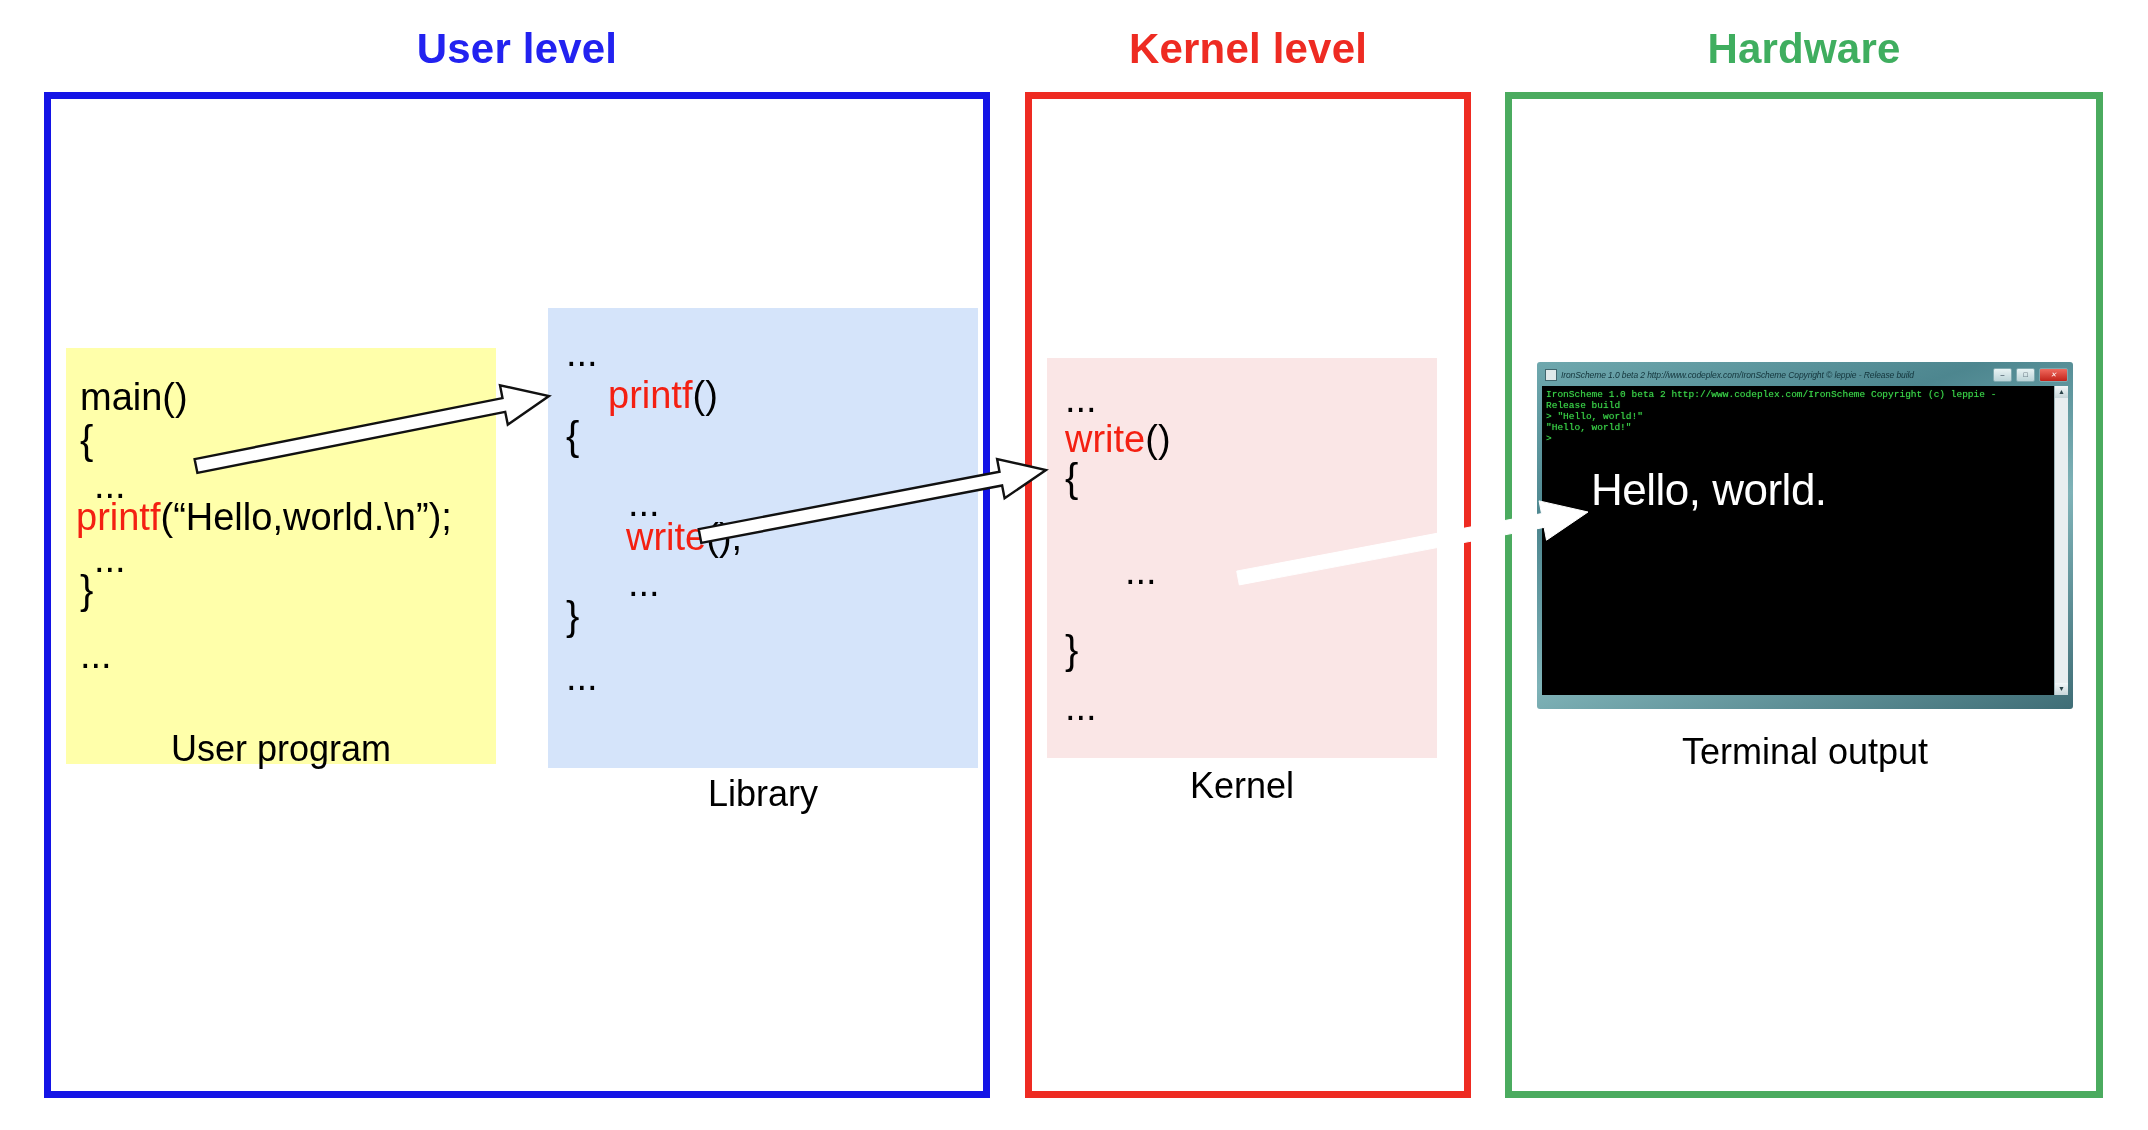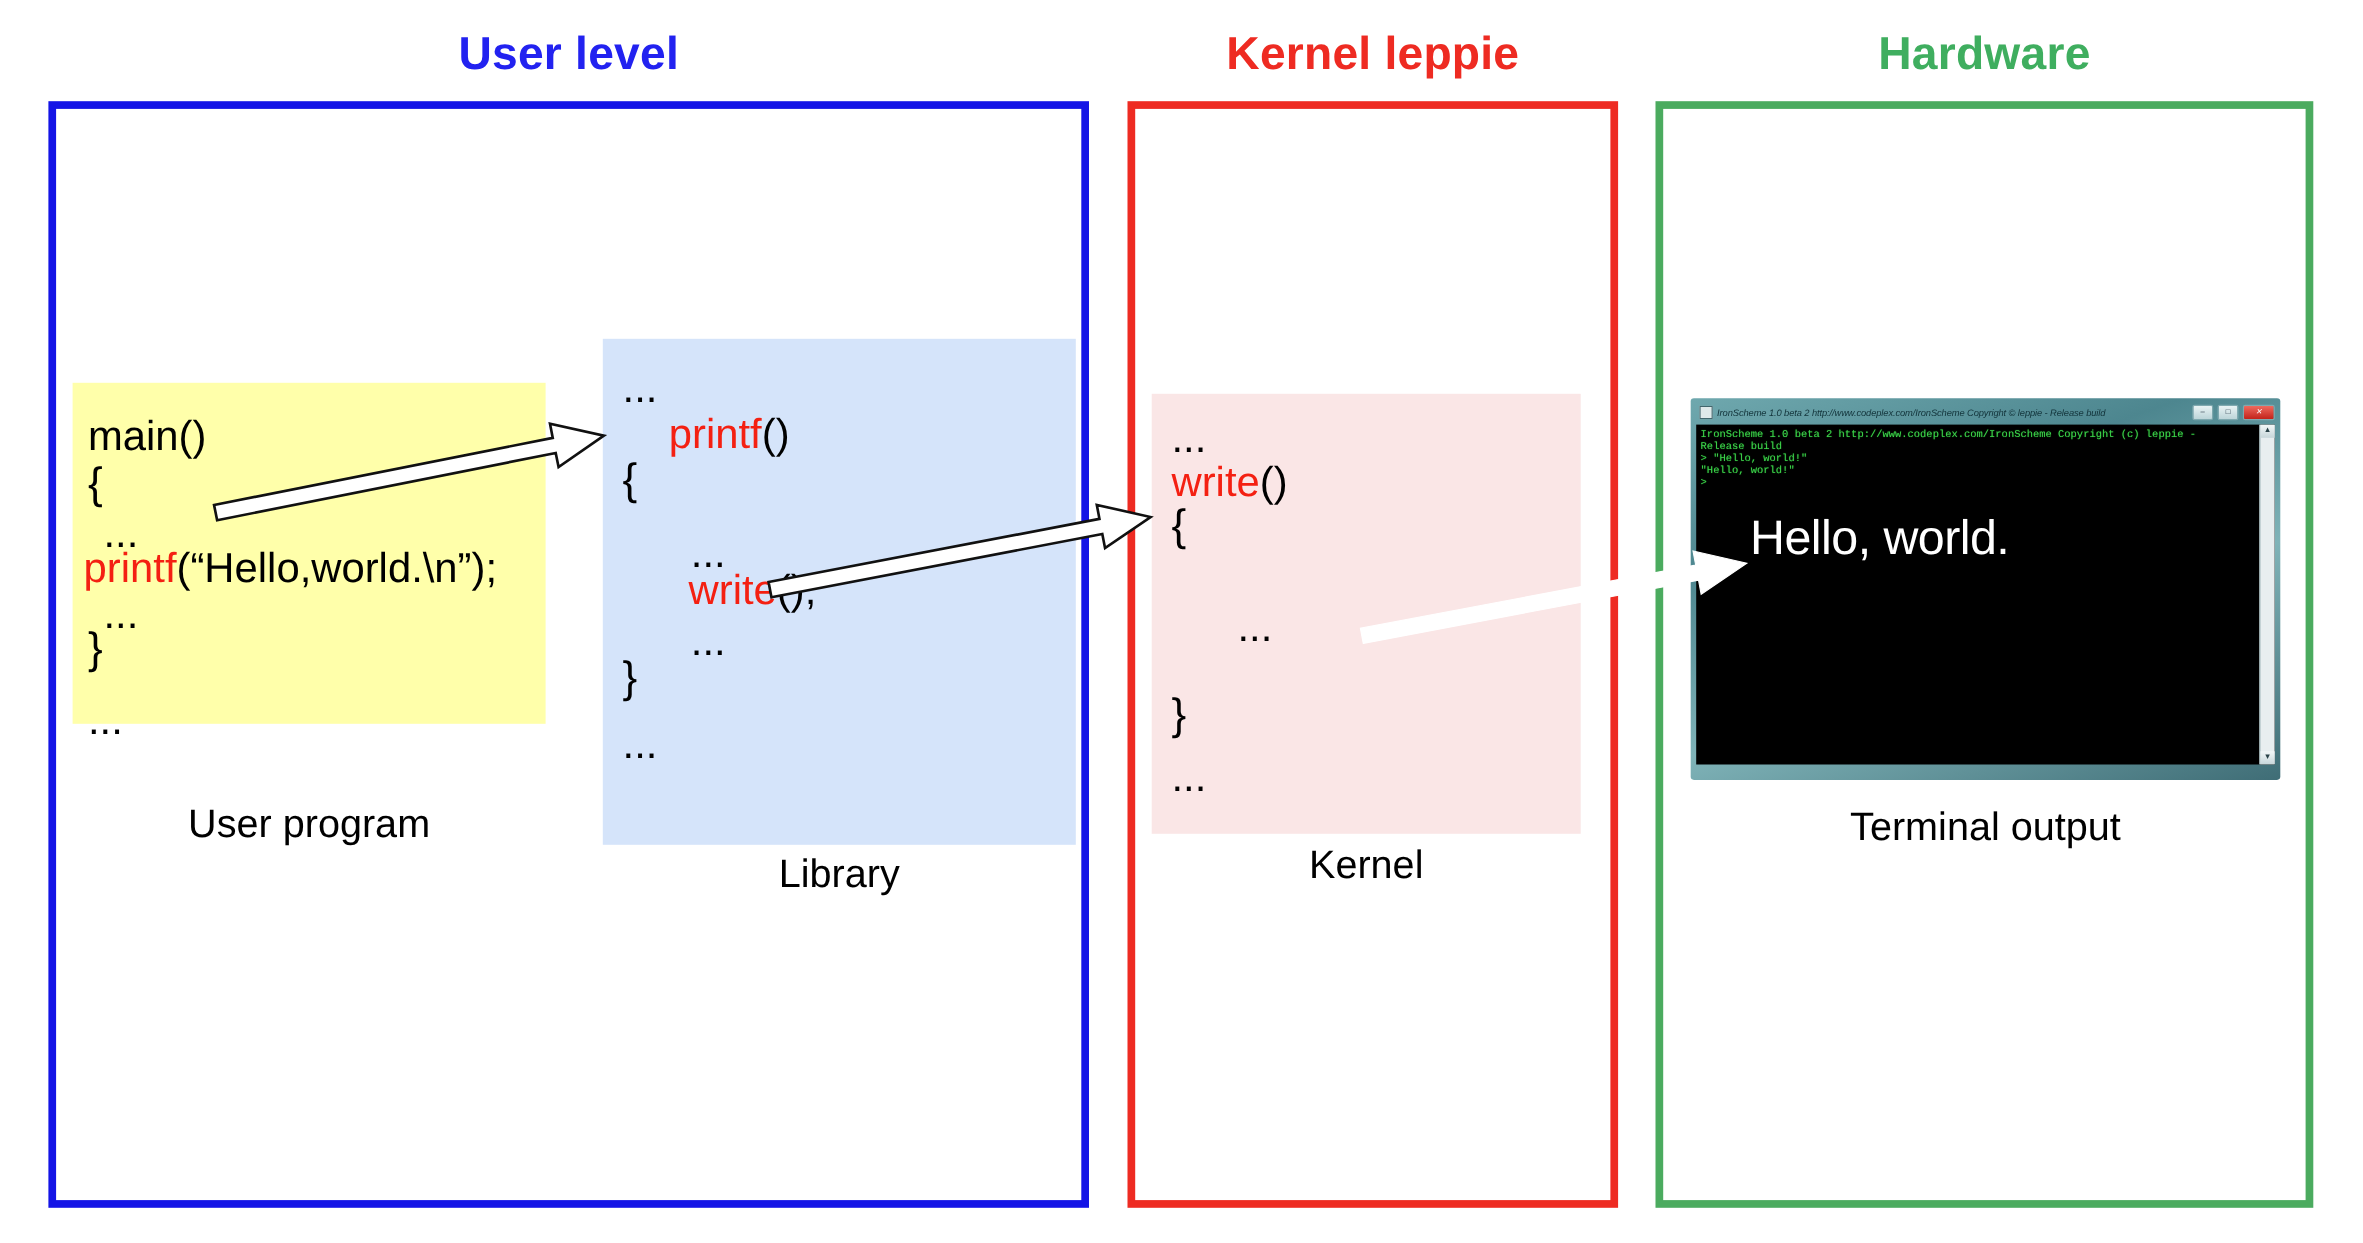--- a/index.html
+++ b/index.html
@@ -47,21 +47,21 @@
     font-family: "Liberation Sans", sans-serif;
     color: #000000;
   }
   .code-line {
     position: absolute;
     white-space: pre;
     line-height: 1;
   }
   .kw { color: #f42012; }
 
-  #panel-user    { left: 66px;  top: 348px; width: 430px; height: 310px; background: #ffffaa; }
+  #panel-user    { left: 66px;  top: 348px; width: 430px; height: 416px; background: #ffffaa; }
   #panel-library { left: 548px; top: 308px; width: 430px; height: 460px; background: #d5e4fa; }
   #panel-kernel  { left: 1047px;top: 358px; width: 390px; height: 400px; background: #fae6e6; }
 
   .panel-label {
     position: absolute;
     font-size: 36px;
     color: #000000;
     text-align: center;
     white-space: nowrap;
     line-height: 1;
@@ -174,21 +174,21 @@
     position: absolute;
     overflow: visible;
     pointer-events: none;
   }
   #arrow-1 { left: 0; top: 0; width: 2148px; height: 1130px; }
 </style>
 </head>
 <body>
 
 <div class="section-title" id="title-user" style="color: rgb(34, 34, 240);">User level</div>
-<div class="section-title" id="title-kernel" style="color: rgb(238, 43, 34);">Kernel leppie</div>
+<div class="section-title" id="title-kernel" style="color: rgb(238, 43, 34);">Kernel level</div>
 <div class="section-title" id="title-hw" style="color: rgb(63, 174, 95);">Hardware</div>
 
 <div class="level-box" id="box-user"></div>
 <div class="level-box" id="box-kernel"></div>
 <div class="level-box" id="box-hw"></div>
 
 <div class="code-panel" id="panel-user" style="background: rgb(255, 255, 170);">
   <div class="code-line" style="left:14px; top:30px; font-size:38px;"><span>main()</span></div>
   <div class="code-line" style="left:14px; top:72px; font-size:40px;"><span>{</span></div>
   <div class="code-line" style="left:28px; top:118px; font-size:38px;"><span>...</span></div>

